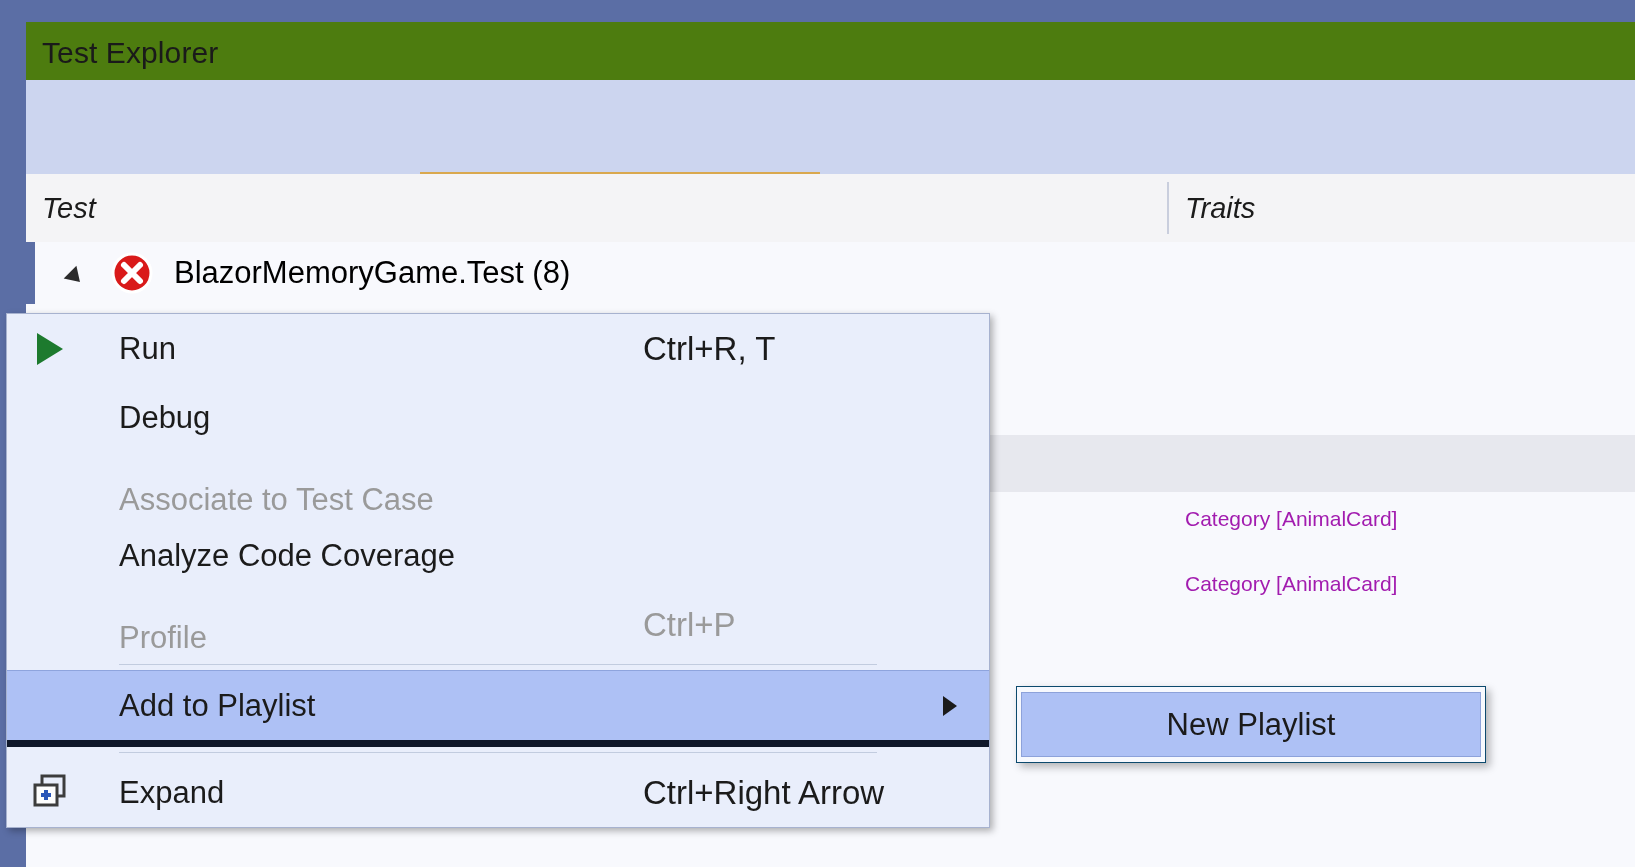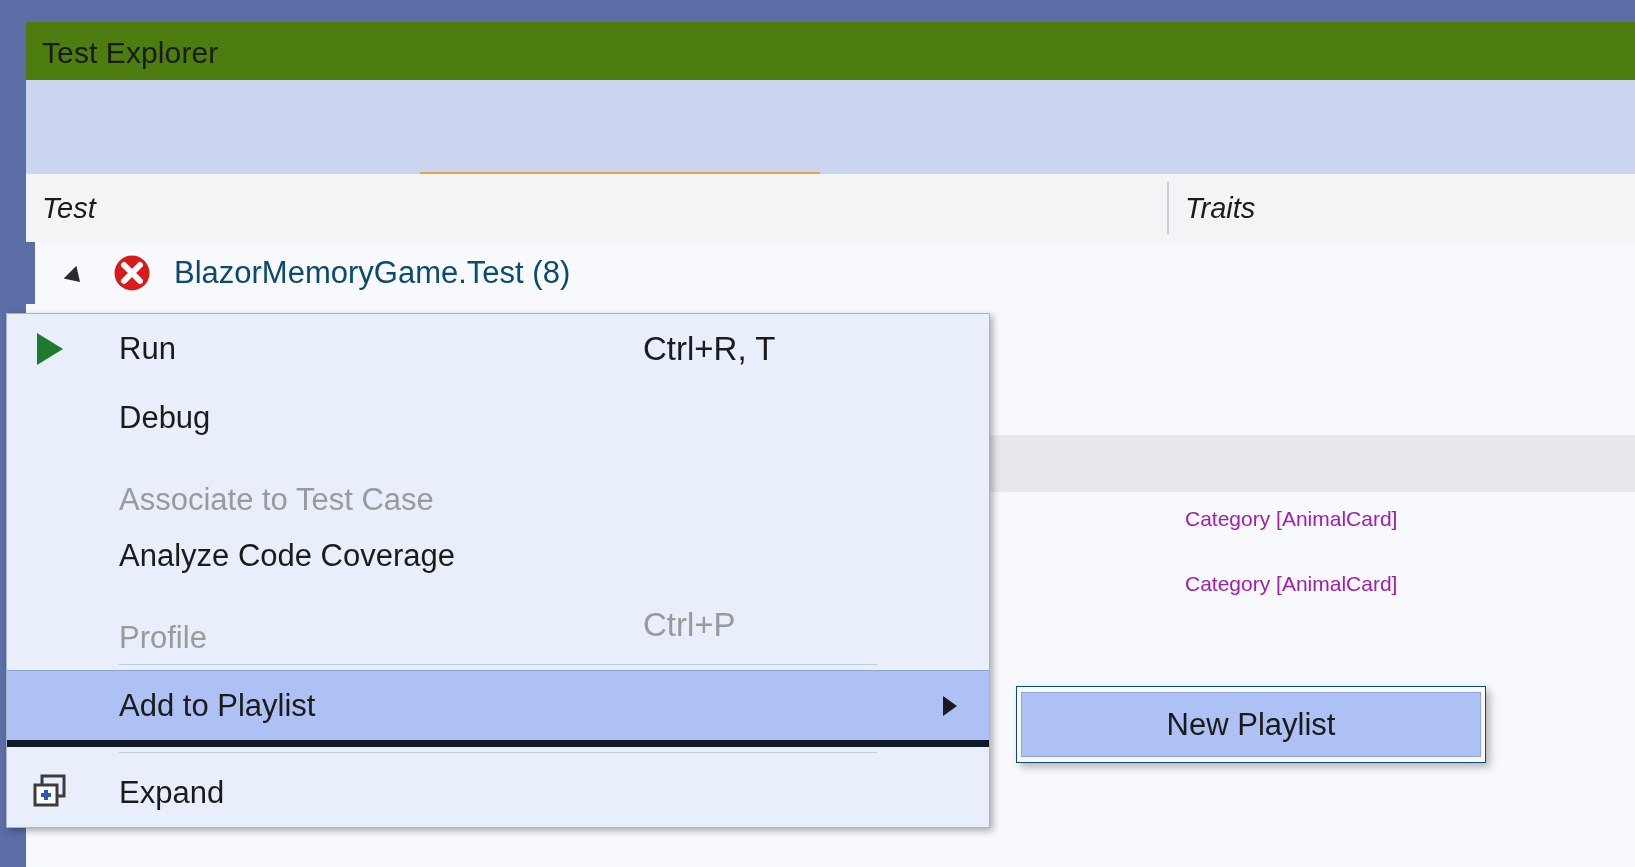--- a/index.html
+++ b/index.html
@@ -55,21 +55,21 @@
     position:absolute;left:26px;top:242px;width:1609px;height:625px;
     background:#f8f9fd;
   }
   .sel-bar{position:absolute;left:0;top:0;width:9px;height:62px;background:#5b6ea5;}
   .tree-row{position:absolute;left:0;top:0;width:100%;height:62px;}
   .tree-chevron{
     position:absolute;left:42px;top:26px;width:0;height:0;
     border-left:14px solid #2b2b2b;border-top:9px solid transparent;border-bottom:9px solid transparent;
     transform:rotate(45deg);
   }
-  .tree-label{position:absolute;left:120px;top:13px;font-size:31px;color:#0c4a6e;white-space:nowrap;}
+  .tree-label{position:absolute;left:120px;top:13px;font-size:31px;color:#000000;white-space:nowrap;}
 
   .band-row{position:absolute;left:0;width:1609px;height:57px;background:#e7e8ee;}
   .trait-cell{position:absolute;font-size:21px;color:#a21caf;white-space:nowrap;}
 
   
   .ctxmenu{
     position:absolute;left:6px;top:313px;width:982px;
     background:#e9eefb;border:1px solid #a7b2cf;
     box-shadow:3px 3px 7px rgba(0,0,0,0.30);
     z-index:40;
@@ -300,20 +300,21 @@
 
     <div class="mi">
       <div class="gutter">
         <svg width="44" height="42" viewBox="0 0 44 42">
           <rect x="14" y="4" width="22" height="20" fill="none" stroke="#3c3c3c" stroke-width="3"></rect>
           <rect x="7" y="13" width="22" height="20" fill="#fdfdfd" stroke="#3c3c3c" stroke-width="3"></rect>
           <path d="M18 18 L18 28 M13 23 L23 23" stroke="#2a56b8" stroke-width="4"></path>
         </svg>
       </div>
       <div class="mlabel">Expand</div>
+      <div class="mshort">Ctrl+Right Arrow</div>
     </div>
   </div>
 
   <div class="submenu">
     <div class="smi">
       <div class="slabel">New Playlist</div>
     </div>
   </div>
 
 </div>

